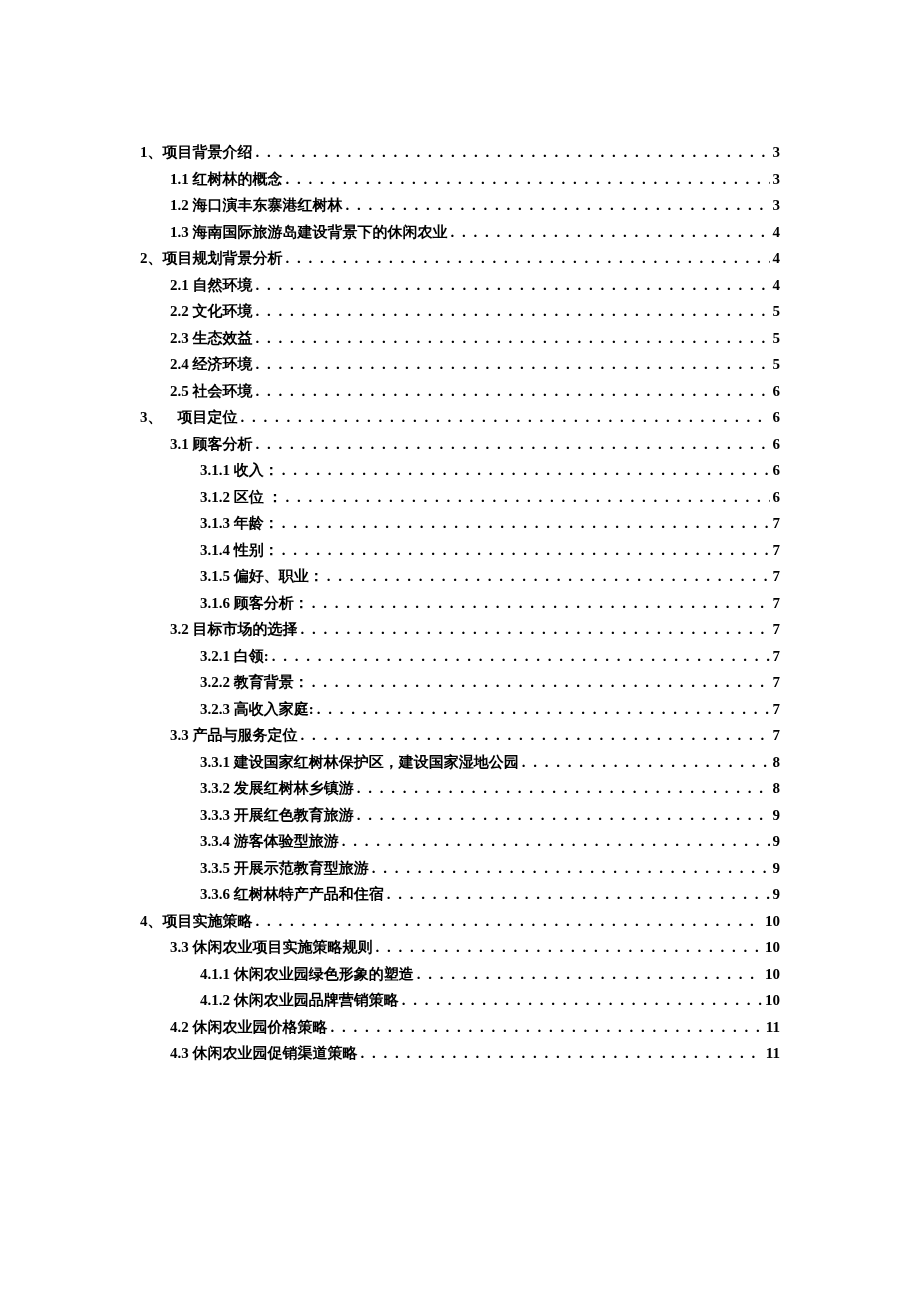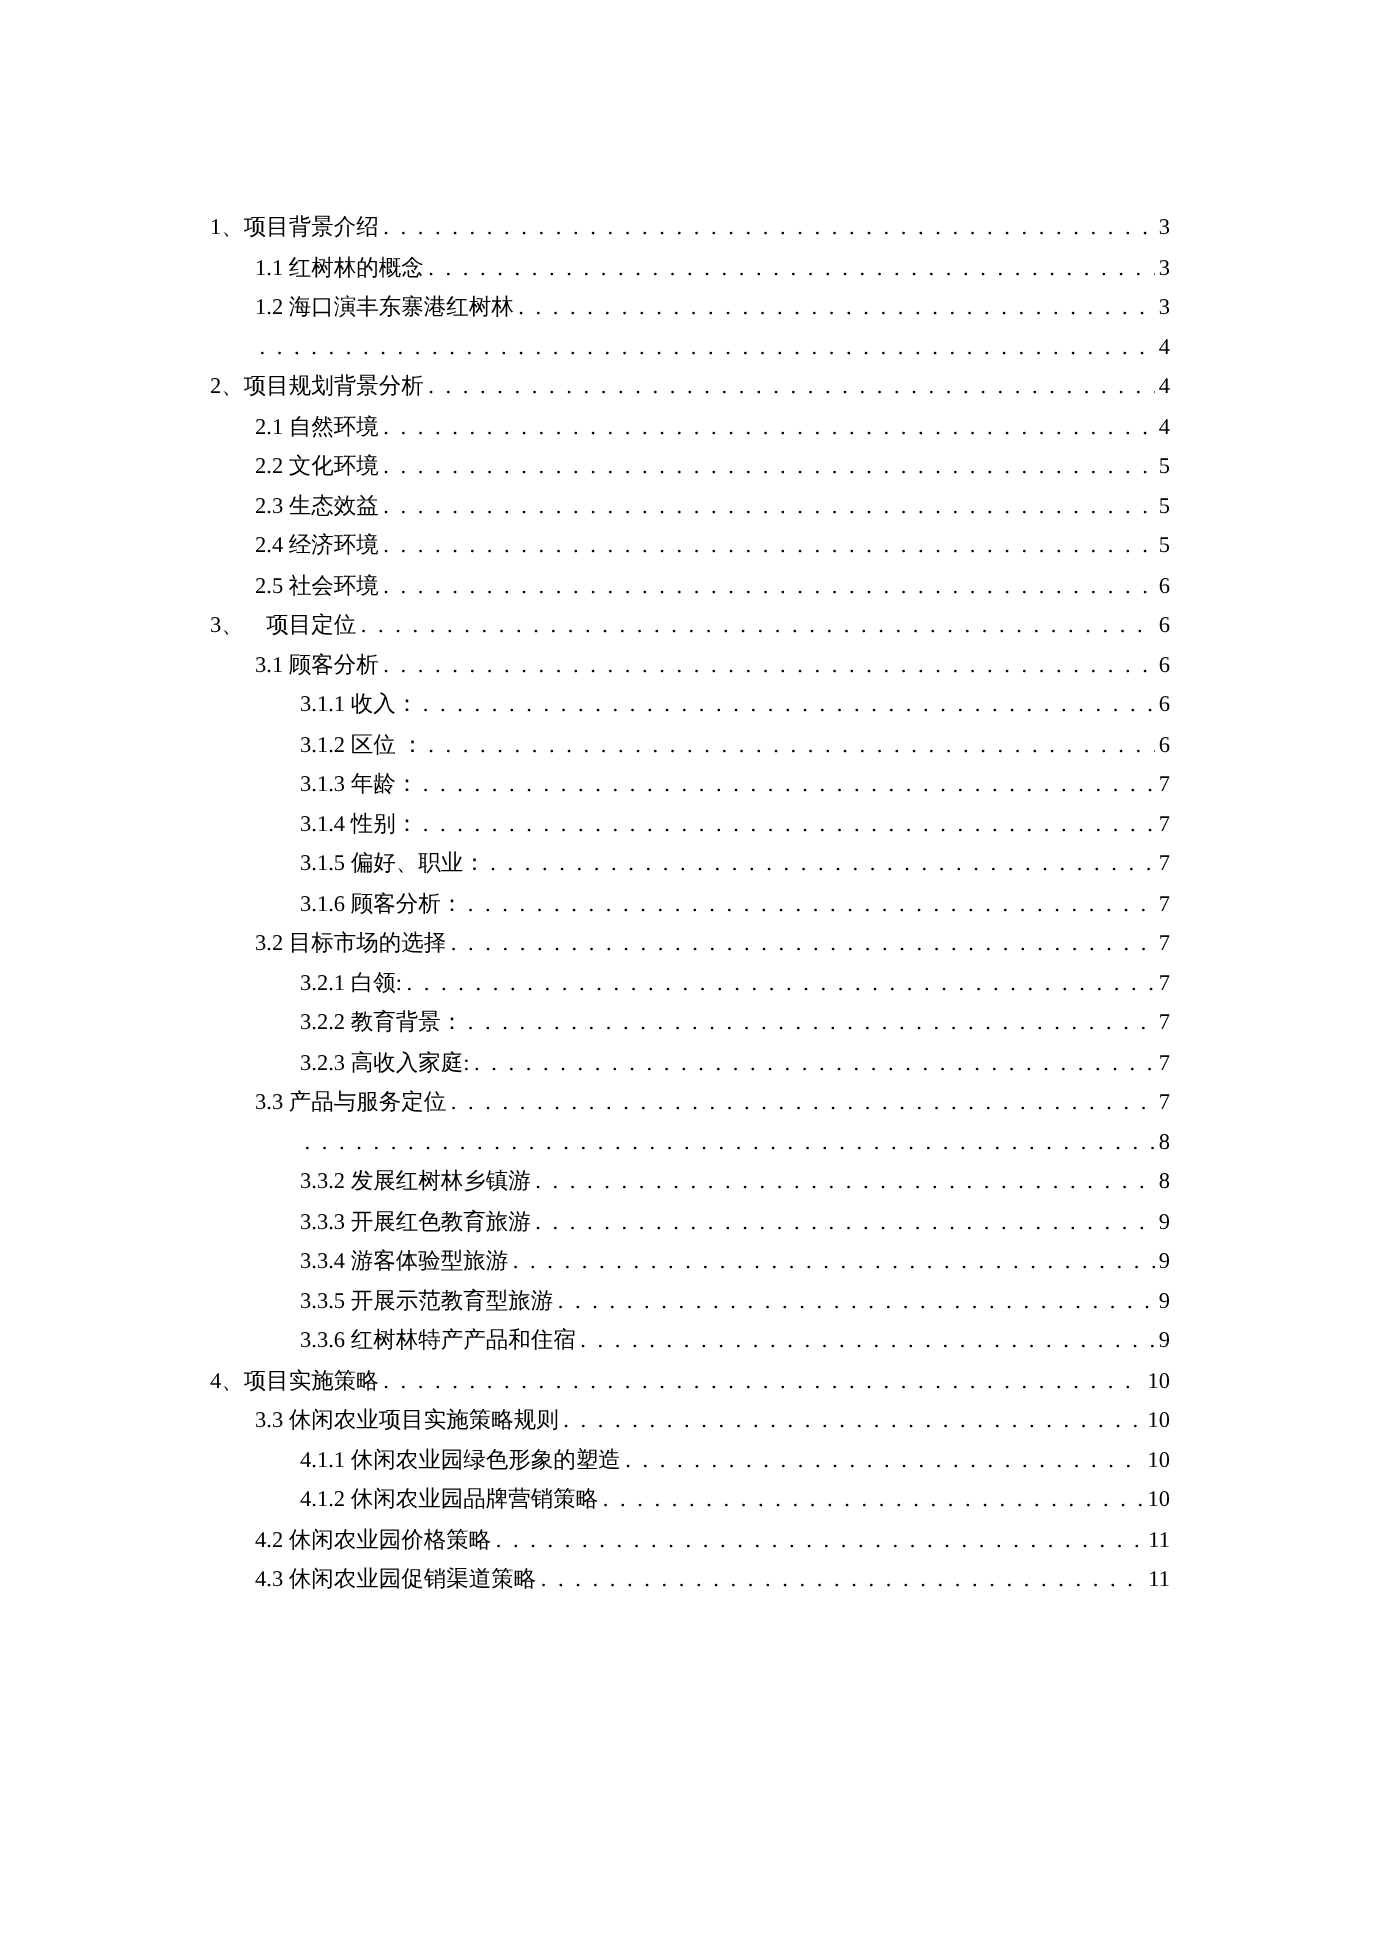--- a/index.html
+++ b/index.html
@@ -11,20 +11,21 @@
       font-size: 15px;
       color: #000;
       padding: 140px 140px 0 140px;
       line-height: 1.7;
     }
     .toc-line {
       display: flex;
       align-items: baseline;
       white-space: nowrap;
       margin-bottom: 1px;
+      font-weight: bold;
     }
     .toc-label { flex: 0 0 auto; }
     .toc-leader {
       flex: 1 1 auto;
       overflow: hidden;
       letter-spacing: 2px;
       margin: 0 3px;
     }
     .toc-page { flex: 0 0 auto; }
     .indent-0 { padding-left: 0; }
@@ -44,20 +45,21 @@
       <span class="toc-label">1.1 红树林的概念</span>
       <span class="toc-leader">. . . . . . . . . . . . . . . . . . . . . . . . . . . . . . . . . . . . . . . . . . . . . . . . . . . . . . . . . . . . . . . . . . . . . . . . . . . . . . . . . . . . . . . . . . . . . . . . . . . . . . . . . . . . . . . . . . . . . . . . . . . . . . . . . . . . . . . . . . . . . . . . . . . . . . . . . . . . . . . . . . . . . . . . . . . . . . . . . . . . . . . . . . . . . . . . . . . . . . . . </span>
       <span class="toc-page">3</span>
     </div>
     <div class="toc-line indent-1">
       <span class="toc-label">1.2 海口演丰东寨港红树林</span>
       <span class="toc-leader">. . . . . . . . . . . . . . . . . . . . . . . . . . . . . . . . . . . . . . . . . . . . . . . . . . . . . . . . . . . . . . . . . . . . . . . . . . . . . . . . . . . . . . . . . . . . . . . . . . . . . . . . . . . . . . . . . . . . . . . . . . . . . . . . . . . . . . . . . . . . . . . . . . . . . . . . . . . . . . . . . . . . . . . . . . . . . . . . . . . . . . . . . . . . . . . . . . . . . . . . </span>
       <span class="toc-page">3</span>
     </div>
     <div class="toc-line indent-1">
+      <span class="toc-label">1.3 海南国际旅游岛建设背景下的休闲农业</span>
       <span class="toc-leader">. . . . . . . . . . . . . . . . . . . . . . . . . . . . . . . . . . . . . . . . . . . . . . . . . . . . . . . . . . . . . . . . . . . . . . . . . . . . . . . . . . . . . . . . . . . . . . . . . . . . . . . . . . . . . . . . . . . . . . . . . . . . . . . . . . . . . . . . . . . . . . . . . . . . . . . . . . . . . . . . . . . . . . . . . . . . . . . . . . . . . . . . . . . . . . . . . . . . . . . . </span>
       <span class="toc-page">4</span>
     </div>
     <div class="toc-line indent-0">
       <span class="toc-label">2、项目规划背景分析</span>
       <span class="toc-leader">. . . . . . . . . . . . . . . . . . . . . . . . . . . . . . . . . . . . . . . . . . . . . . . . . . . . . . . . . . . . . . . . . . . . . . . . . . . . . . . . . . . . . . . . . . . . . . . . . . . . . . . . . . . . . . . . . . . . . . . . . . . . . . . . . . . . . . . . . . . . . . . . . . . . . . . . . . . . . . . . . . . . . . . . . . . . . . . . . . . . . . . . . . . . . . . . . . . . . . . . </span>
       <span class="toc-page">4</span>
     </div>
     <div class="toc-line indent-1">
       <span class="toc-label">2.1 自然环境</span>
@@ -143,20 +145,21 @@
       <span class="toc-label">3.2.3 高收入家庭:</span>
       <span class="toc-leader">. . . . . . . . . . . . . . . . . . . . . . . . . . . . . . . . . . . . . . . . . . . . . . . . . . . . . . . . . . . . . . . . . . . . . . . . . . . . . . . . . . . . . . . . . . . . . . . . . . . . . . . . . . . . . . . . . . . . . . . . . . . . . . . . . . . . . . . . . . . . . . . . . . . . . . . . . . . . . . . . . . . . . . . . . . . . . . . . . . . . . . . . . . . . . . . . . . . . . . . . </span>
       <span class="toc-page">7</span>
     </div>
     <div class="toc-line indent-1">
       <span class="toc-label">3.3 产品与服务定位</span>
       <span class="toc-leader">. . . . . . . . . . . . . . . . . . . . . . . . . . . . . . . . . . . . . . . . . . . . . . . . . . . . . . . . . . . . . . . . . . . . . . . . . . . . . . . . . . . . . . . . . . . . . . . . . . . . . . . . . . . . . . . . . . . . . . . . . . . . . . . . . . . . . . . . . . . . . . . . . . . . . . . . . . . . . . . . . . . . . . . . . . . . . . . . . . . . . . . . . . . . . . . . . . . . . . . . </span>
       <span class="toc-page">7</span>
     </div>
     <div class="toc-line indent-2">
+      <span class="toc-label">3.3.1 建设国家红树林保护区，建设国家湿地公园</span>
       <span class="toc-leader">. . . . . . . . . . . . . . . . . . . . . . . . . . . . . . . . . . . . . . . . . . . . . . . . . . . . . . . . . . . . . . . . . . . . . . . . . . . . . . . . . . . . . . . . . . . . . . . . . . . . . . . . . . . . . . . . . . . . . . . . . . . . . . . . . . . . . . . . . . . . . . . . . . . . . . . . . . . . . . . . . . . . . . . . . . . . . . . . . . . . . . . . . . . . . . . . . . . . . . . . </span>
       <span class="toc-page">8</span>
     </div>
     <div class="toc-line indent-2">
       <span class="toc-label">3.3.2 发展红树林乡镇游</span>
       <span class="toc-leader">. . . . . . . . . . . . . . . . . . . . . . . . . . . . . . . . . . . . . . . . . . . . . . . . . . . . . . . . . . . . . . . . . . . . . . . . . . . . . . . . . . . . . . . . . . . . . . . . . . . . . . . . . . . . . . . . . . . . . . . . . . . . . . . . . . . . . . . . . . . . . . . . . . . . . . . . . . . . . . . . . . . . . . . . . . . . . . . . . . . . . . . . . . . . . . . . . . . . . . . . </span>
       <span class="toc-page">8</span>
     </div>
     <div class="toc-line indent-2">
       <span class="toc-label">3.3.3 开展红色教育旅游</span>

